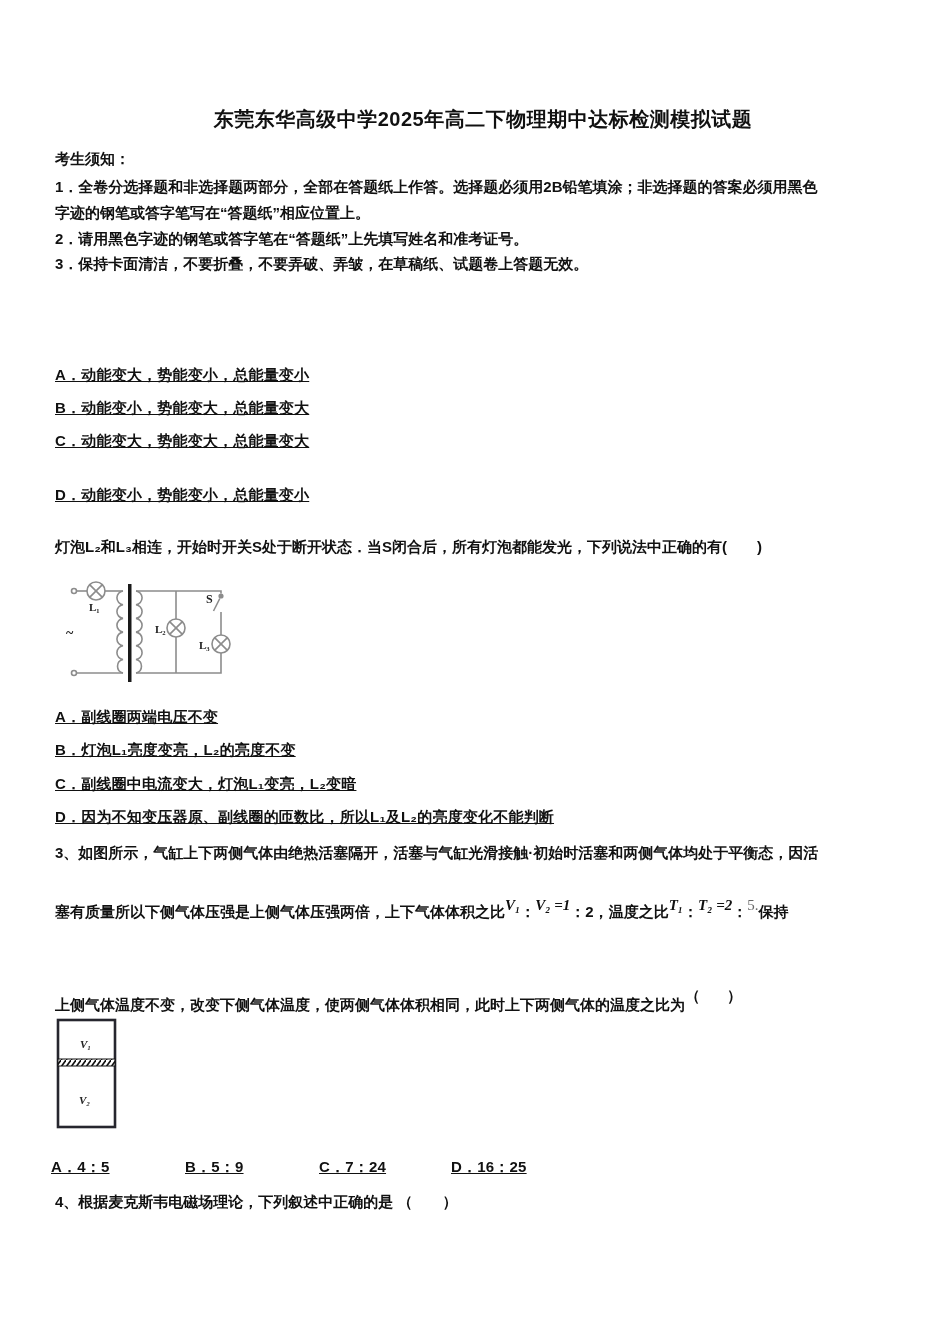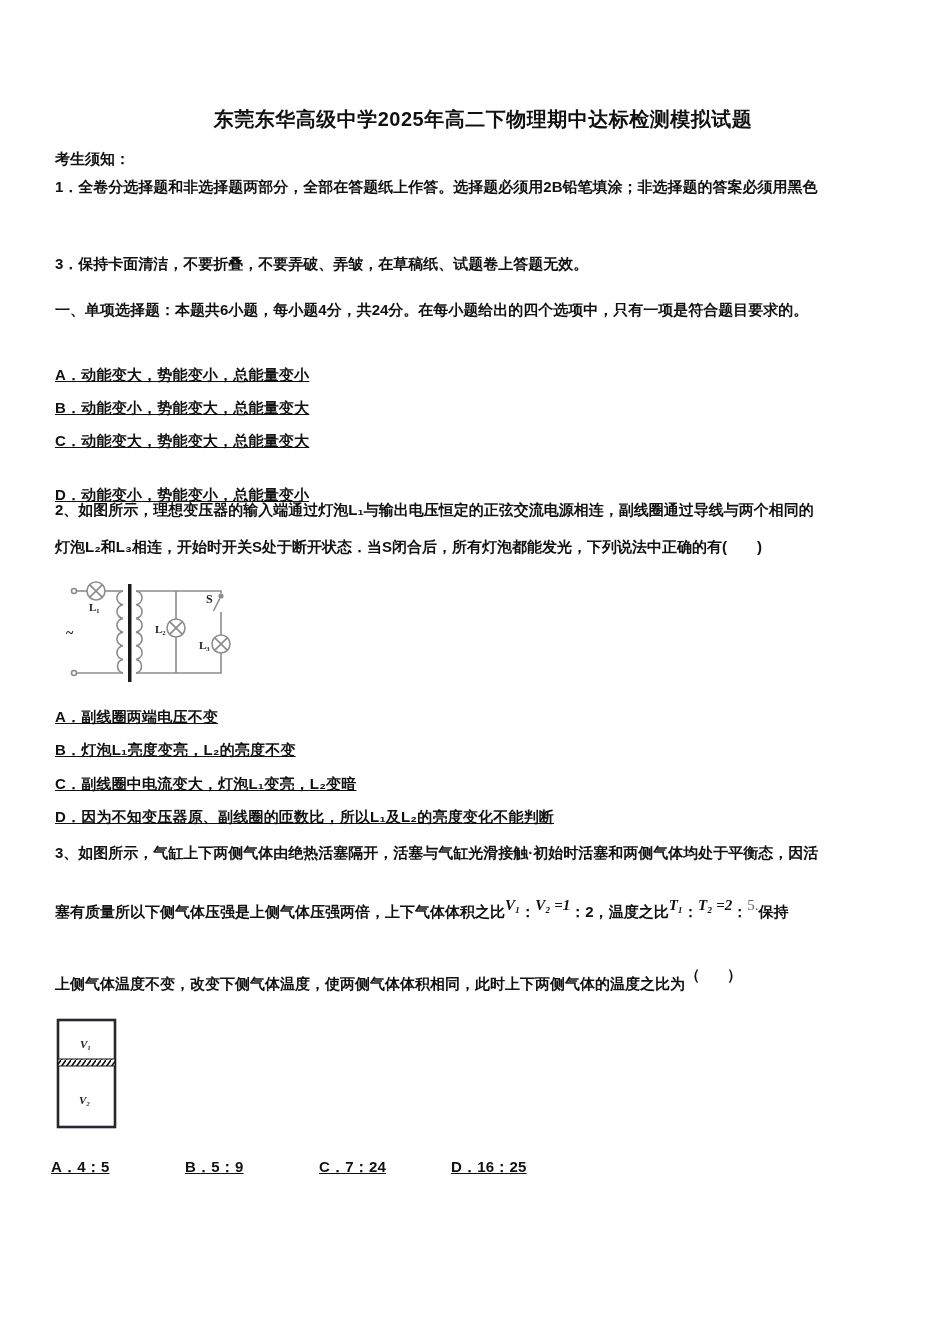--- a/index.html
+++ b/index.html
@@ -28,30 +28,30 @@
 </style>
 </head>
 <body>
 
 <div id="page">
 
   <div class="title">东莞东华高级中学2025年高二下物理期中达标检测模拟试题</div>
 
   <div class="abs" style="top:150px">考生须知：</div>
   <div class="abs line" style="top:177px">1．全卷分选择题和非选择题两部分，全部在答题纸上作答。选择题必须用2B铅笔填涂；非选择题的答案必须用黑色</div>
+  <div class="abs line" style="top:203px">字迹的钢笔或答字笔写在“答题纸”相应位置上。</div>
+  <div class="abs line" style="top:229px">2．请用黑色字迹的钢笔或答字笔在“答题纸”上先填写姓名和准考证号。</div>
   <div class="abs line" style="top:254px">3．保持卡面清洁，不要折叠，不要弄破、弄皱，在草稿纸、试题卷上答题无效。</div>
 
-  <div class="abs" style="top:301px">一、单项选择题：本题共6小题，每小题4分，共24分。在每小题给出的四个选项中，只有一项是符合题目要求的。</div>
 
   <div class="abs opt" style="top:366px">A．动能变大，势能变小，总能量变小</div>
   <div class="abs opt" style="top:399px">B．动能变小，势能变大，总能量变大</div>
   <div class="abs opt" style="top:432px">C．动能变大，势能变大，总能量变大</div>
   <div class="abs opt" style="top:486px">D．动能变小，势能变小，总能量变小</div>
 
-  <div class="abs" style="top:501px">2、如图所示，理想变压器的输入端通过灯泡L₁与输出电压恒定的正弦交流电源相连，副线圈通过导线与两个相同的</div>
   <div class="abs" style="top:538px">灯泡L₂和L₃相连，开始时开关S处于断开状态．当S闭合后，所有灯泡都能发光，下列说法中正确的有(　　)</div>
 
   <div class="abs" style="top:578px; left:52px">
     <svg width="180" height="124" viewBox="0 0 180 124">
       <g stroke="#8c8c8c" stroke-width="1.6" fill="none">
 
         <circle cx="14" cy="13" r="2.5" fill="#ffffff"></circle>
         <circle cx="14" cy="95" r="2.5" fill="#ffffff"></circle>
 
         <path d="M16.5,13 H27"></path>
@@ -103,21 +103,21 @@
   <div class="abs opt" style="top:741px">B．灯泡L₁亮度变亮，L₂的亮度不变</div>
   <div class="abs opt" style="top:775px">C．副线圈中电流变大，灯泡L₁变亮，L₂变暗</div>
   <div class="abs opt" style="top:808px">D．因为不知变压器原、副线圈的匝数比，所以L₁及L₂的亮度变化不能判断</div>
 
   <div class="abs" style="top:844px">3、如图所示，气缸上下两侧气体由绝热活塞隔开，活塞与气缸光滑接触·初始时活塞和两侧气体均处于平衡态，因活</div>
 
   <div class="abs" style="top:903px">
     <span>塞有质量所以下侧气体压强是上侧气体压强两倍，上下气体体积之比</span><span class="m">V₁</span><span>：</span><span class="m">V₂ =1</span><span>：2，</span><span>温度之比</span><span class="m">T₁</span><span>：</span><span class="m">T₂ =2</span><span>：</span><span class="m m-light">5.</span><span>保持</span>
   </div>
 
-  <div class="abs" style="top:975px">
+  <div class="abs" style="top:996px">
     <span>上侧气体温度不变，改变下侧气体温度，使两侧气体体积相同，此时上下两侧气体的温度之比为</span><span class="raised-br">（　）</span>
   </div>
 
   <div class="abs" style="top:1018px; left:48px">
     <svg width="62" height="112" viewBox="0 0 62 112">
       <defs>
         <pattern id="hatch" width="5" height="7" patternUnits="userSpaceOnUse">
           <rect width="5" height="7" fill="#ffffff"></rect>
           <path d="M0,7 L5,0" stroke="#111" stroke-width="1.6"></path>
         </pattern>
@@ -127,14 +127,15 @@
       <text x="24" y="30" font-size="11" font-style="italic">V₁</text>
       <text x="23" y="86" font-size="11" font-style="italic">V₂</text>
     </svg>
   </div>
 
   <div class="abs opt" style="top:1158px; left:43px">A．4：5</div>
   <div class="abs opt" style="top:1158px; left:177px">B．5：9</div>
   <div class="abs opt" style="top:1158px; left:311px">C．7：24</div>
   <div class="abs opt" style="top:1158px; left:443px">D．16：25</div>
 
+  <div class="abs" style="top:1193px">4、根据麦克斯韦电磁场理论，下列叙述中正确的是 （　　）</div>
 
 </div>
 
 </body></html>

